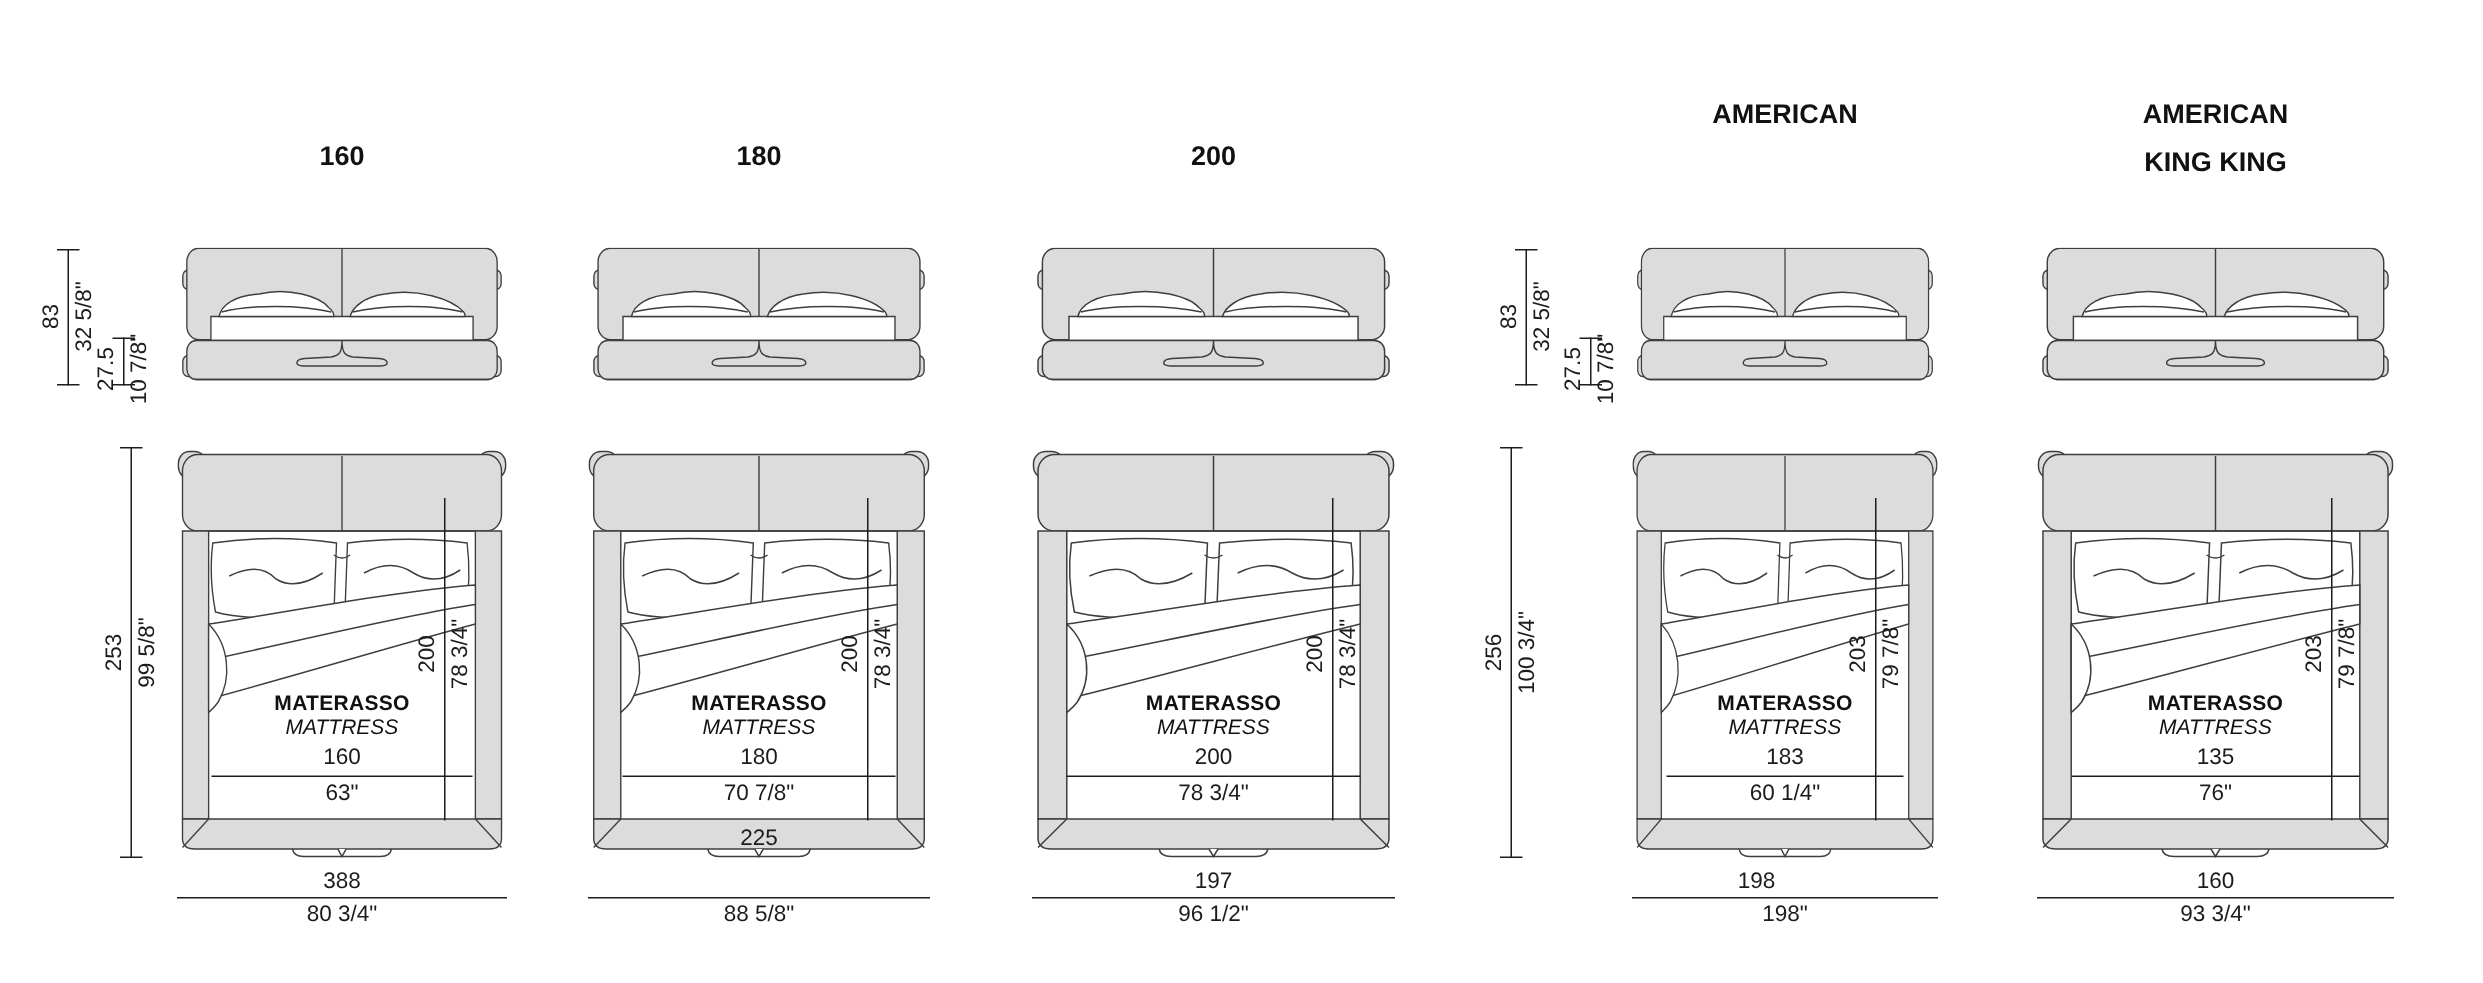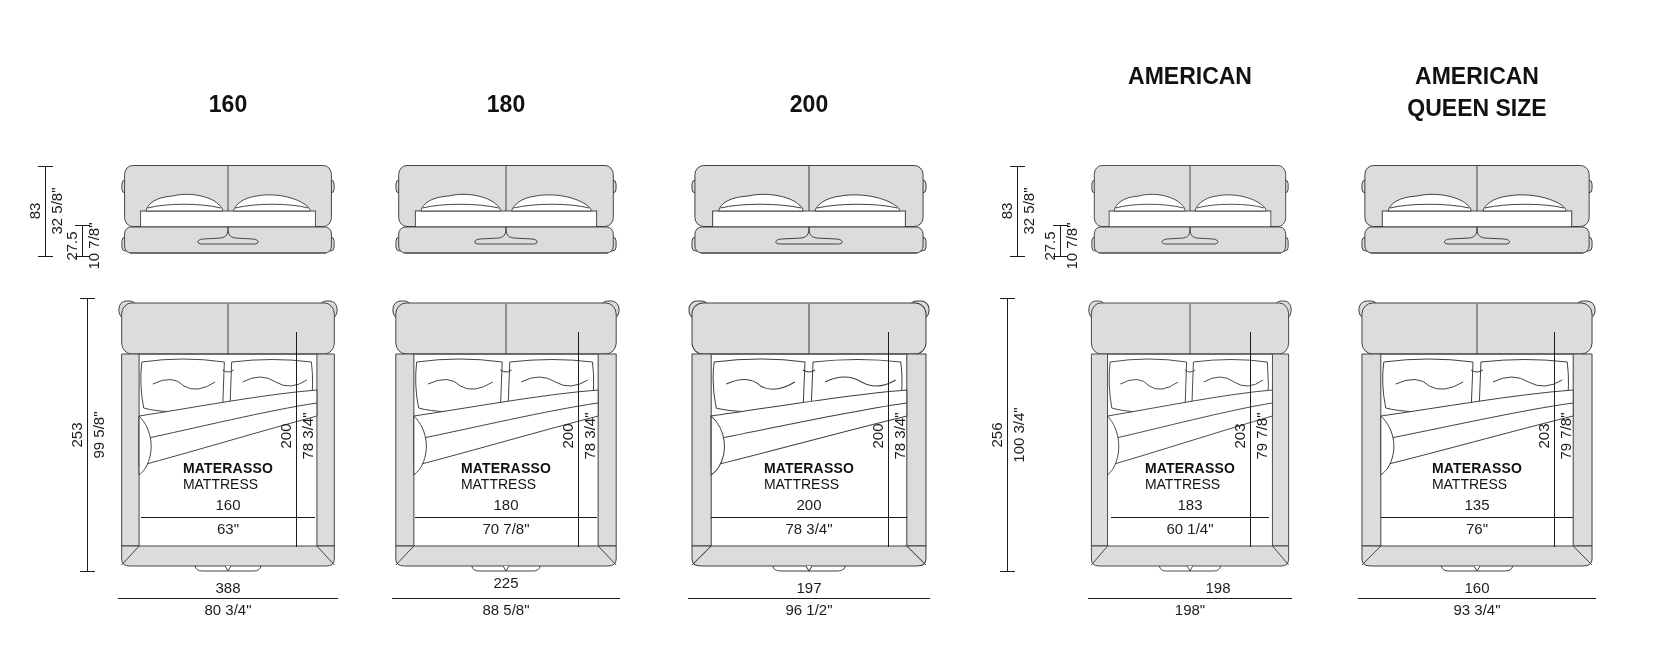--- a/index.html
+++ b/index.html
@@ -8,30 +8,30 @@
     --dim:#1c1c1c;
     --text:#111111;
   }
   html,body{margin:0;padding:0;background:#fff;}
   #stage{
     position:relative;width:1655px;height:655px;background:#fff;overflow:hidden;
     font-family:"Liberation Sans",sans-serif;color:var(--text);
   }
   .title{
     position:absolute;transform:translateX(-50%);text-align:center;
-    font-weight:bold;font-size:23px;line-height:32px;white-space:nowrap;color:var(--text);
+    font-weight:bold;font-size:18px;line-height:32px;white-space:nowrap;color:var(--text);
   }
   .title span{display:block;}
   .svgpart{position:absolute;}
   .mat{
-    position:absolute;transform:translateX(-50%);
+    position:absolute;transform:translateX(-50%);text-align:center;
     font-size:14px;line-height:16px;color:var(--text);
   }
   .mat .l1{font-weight:bold;letter-spacing:.2px;}
-  .mat .l2{}
+  .mat .l2{font-style:italic;}
   .hlab{position:absolute;transform:translateX(-50%);font-size:15px;white-space:nowrap;color:var(--dim);}
   .vlab{position:absolute;transform:translate(-50%,-50%) rotate(-90deg);font-size:15px;white-space:nowrap;color:var(--dim);}
   .hline{position:absolute;height:1px;background:var(--dim);}
   .vline{position:absolute;width:1px;background:var(--dim);}
   .vline.tick::before,.vline.tick::after{
     content:"";position:absolute;left:-7px;width:15px;height:1px;background:var(--dim);
   }
   .vline.tick::before{top:0;}
   .vline.tick::after{bottom:0;}
 </style>
@@ -143,21 +143,21 @@
       <div class="l1">MATERASSO</div>
       <div class="l2">MATTRESS</div>
     </div>
     <div class="hlab" style="left:506px;top:496px">180</div>
     <div class="hline" style="left:415px;top:517px;width:182px"></div>
     <div class="hlab" style="left:506px;top:520px">70 7/8"</div>
     <div class="vline" style="left:578px;top:332px;height:215px"></div>
     <div class="vlab" style="left:567px;top:436px">200</div>
     <div class="vlab" style="left:589px;top:436px">78 3/4"</div>
 
-    <div class="hlab" style="left:506px;top:574px">225</div>
+    <div class="hlab" style="left:506px;top:550px">225</div>
     <div class="hline" style="left:392px;top:598px;width:228px"></div>
     <div class="hlab" style="left:506px;top:601px">88 5/8"</div>
   </div>
 
   <div>
     <div class="title" style="left:809px;top:88px">
       <span>200</span>
       <span></span>
     </div>
     <svg class="svgpart" style="left:691px;top:165px" width="236" height="92" viewBox="0 0 240 92" preserveAspectRatio="none">
@@ -209,29 +209,29 @@
       <div class="l1">MATERASSO</div>
       <div class="l2">MATTRESS</div>
     </div>
     <div class="hlab" style="left:1190px;top:496px">183</div>
     <div class="hline" style="left:1111px;top:517px;width:158px"></div>
     <div class="hlab" style="left:1190px;top:520px">60 1/4"</div>
     <div class="vline" style="left:1250px;top:332px;height:215px"></div>
     <div class="vlab" style="left:1239px;top:436px">203</div>
     <div class="vlab" style="left:1261px;top:436px">79 7/8"</div>
 
-    <div class="hlab" style="left:1218px;top:579px">198</div>
+    <div class="hlab" style="left:1171px;top:579px">198</div>
     <div class="hline" style="left:1088px;top:598px;width:204px"></div>
     <div class="hlab" style="left:1190px;top:601px">198"</div>
   </div>
 
   <div>
     <div class="title" style="left:1477px;top:60px">
       <span>AMERICAN</span>
-      <span>QUEEN SIZE</span>
+      <span>KING KING</span>
     </div>
     <svg class="svgpart" style="left:1361px;top:165px" width="232" height="92" viewBox="0 0 240 92" preserveAspectRatio="none">
         <use href="#sideview"></use>
       </svg>
     <svg class="svgpart" style="left:1358px;top:300px" width="238" height="272" viewBox="0 0 240 272" preserveAspectRatio="none">
         <use href="#topview"></use>
       </svg>
 
     <div class="mat" style="left:1477px;top:460px">
       <div class="l1">MATERASSO</div>

